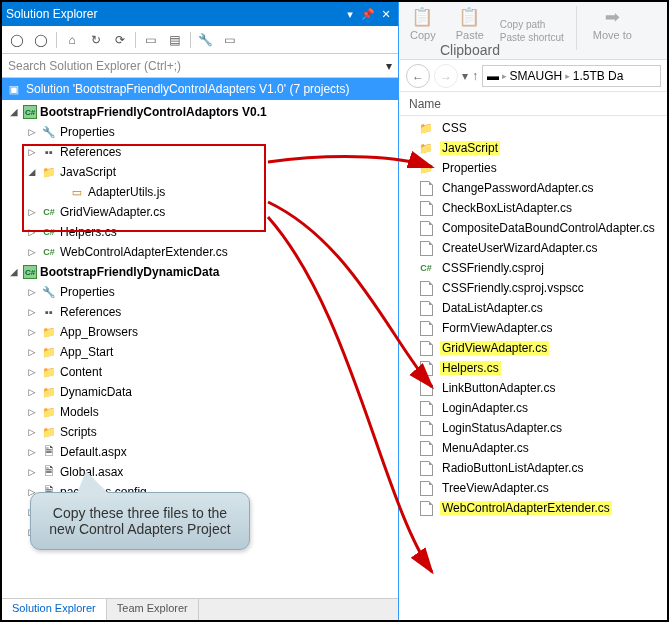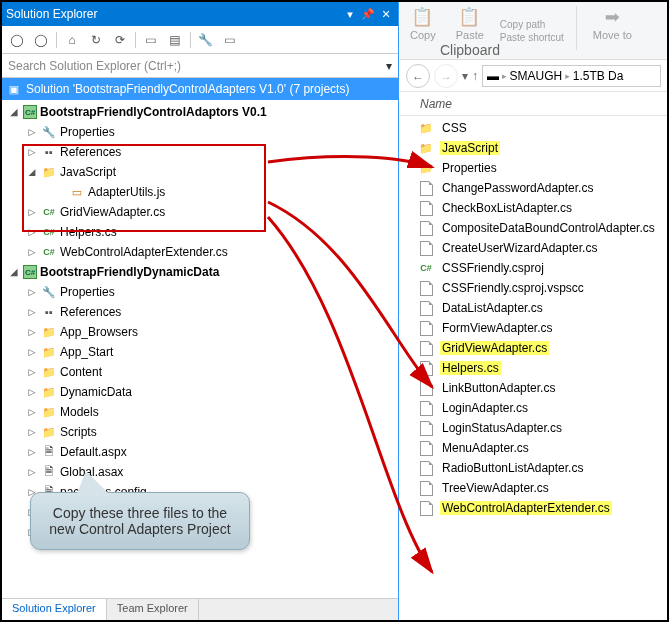--- a/index.html
+++ b/index.html
@@ -38,21 +38,21 @@
 .rib-group .ric { font-size: 18px; color: #666; }
 .rib-group.dis { opacity: 0.5; }
 .rib-mini { display: flex; flex-direction: column; gap: 2px; font-size: 10px; margin-top: 15px; }
 .rib-lbl { position: absolute; bottom: 1px; left: 40px; font-size: 14px; color: #666; }
 .rib-sep { width: 1px; background: #ddd; height: 44px; margin-top: 2px;}
 .ex-nav { height: 32px; display: flex; align-items: center; padding: 0 6px; gap: 4px; border-bottom: 1px solid #e5e5e5; }
 .nav-btn { width: 24px; height: 24px; border: 1px solid #ccc; border-radius: 12px; display: flex; align-items: center; justify-content: center; color: #666; cursor: pointer; font-size: 12px; }
 .bc { display: flex; align-items: center; gap: 3px; border: 1px solid #ccc; height: 22px; padding: 0 4px; flex: 1; }
 .bc span.seg { display: flex; align-items: center; gap: 2px; }
 .bc .sep { color: #999; font-size: 9px; }
-.ex-header { height: 24px; display: flex; align-items: center; padding: 0 20px; color: #555; border-bottom: 1px solid #e5e5e5; font-style: italic; }
+.ex-header { height: 24px; display: flex; align-items: center; padding: 0 9px; color: #555; border-bottom: 1px solid #e5e5e5; }
 .ex-list { padding: 2px 0; }
 .ex-row { display: flex; align-items: center; height: 20px; padding-left: 18px; gap: 6px; cursor: pointer; }
 .ex-row.hl .ex-name { background: #ffff66; }
 .ex-name { padding: 0 2px; }
 .fi { width: 16px; height: 16px; display: flex; align-items: center; justify-content: center; font-size: 11px; }
 .fi-folder { color: #f0c869; }
 .fi-cs { border: 1px solid #999; background: #fff; width: 13px; height: 15px; position: relative; }
 .fi-cs::after { content: ""; position: absolute; right: -1px; top: -1px; border-top: 4px solid #fff; border-left: 4px solid #999; }
 .fi-csproj { color: #388a34; font-weight: bold; font-size: 9px; }
 

